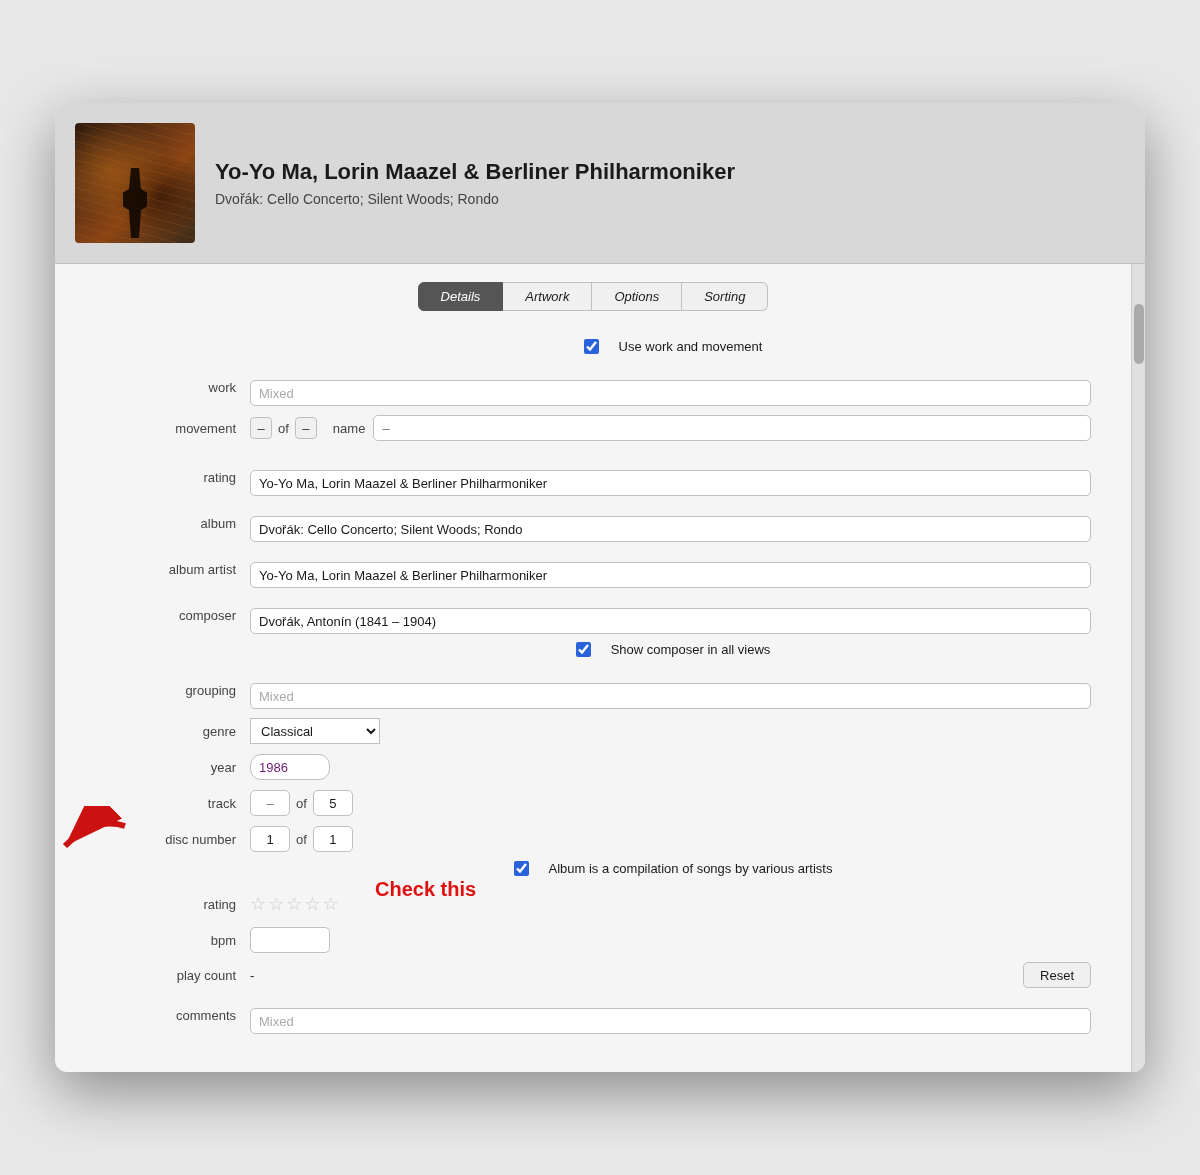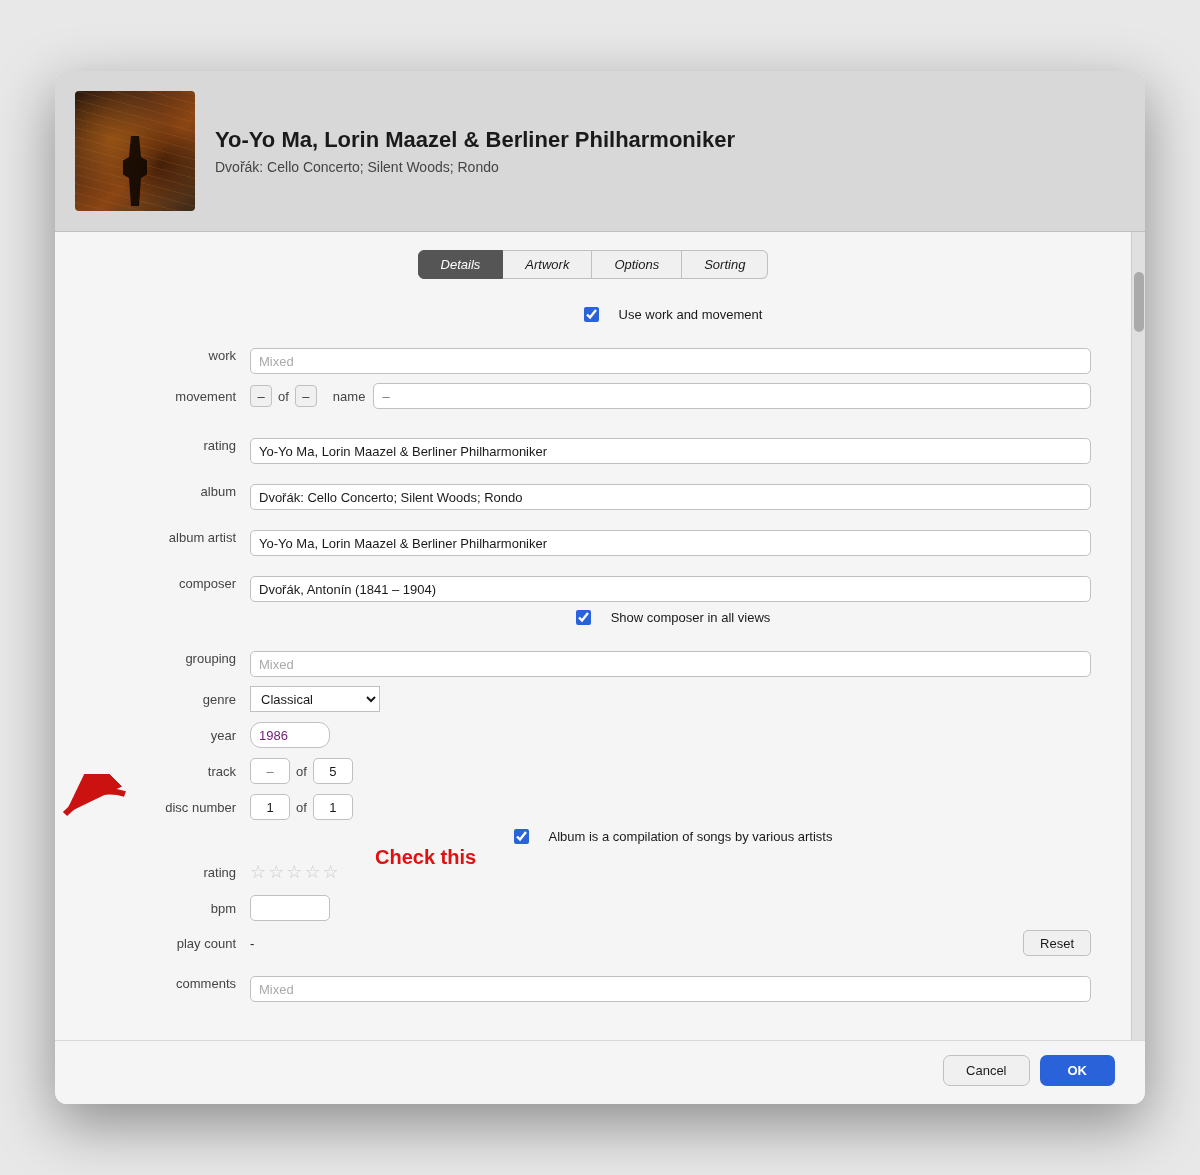--- a/index.html
+++ b/index.html
@@ -537,18 +537,14 @@
         </div>
 
       </div>
     </div>
 
     <div class="scrollbar-track">
       <div class="scrollbar-thumb"></div>
     </div>
   </div>
 
-  <div class="dialog-footer">
-    <button class="btn-cancel">Cancel</button>
-    <button class="btn-ok">OK</button>
-  </div>
 
 </div>
 
 </body></html>

